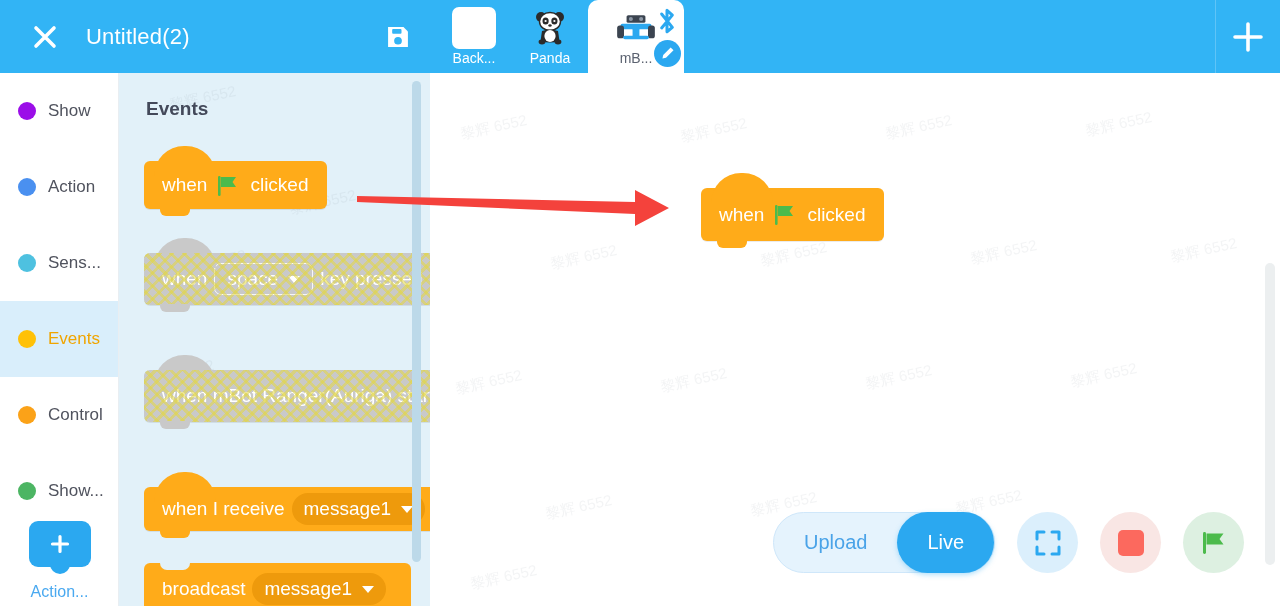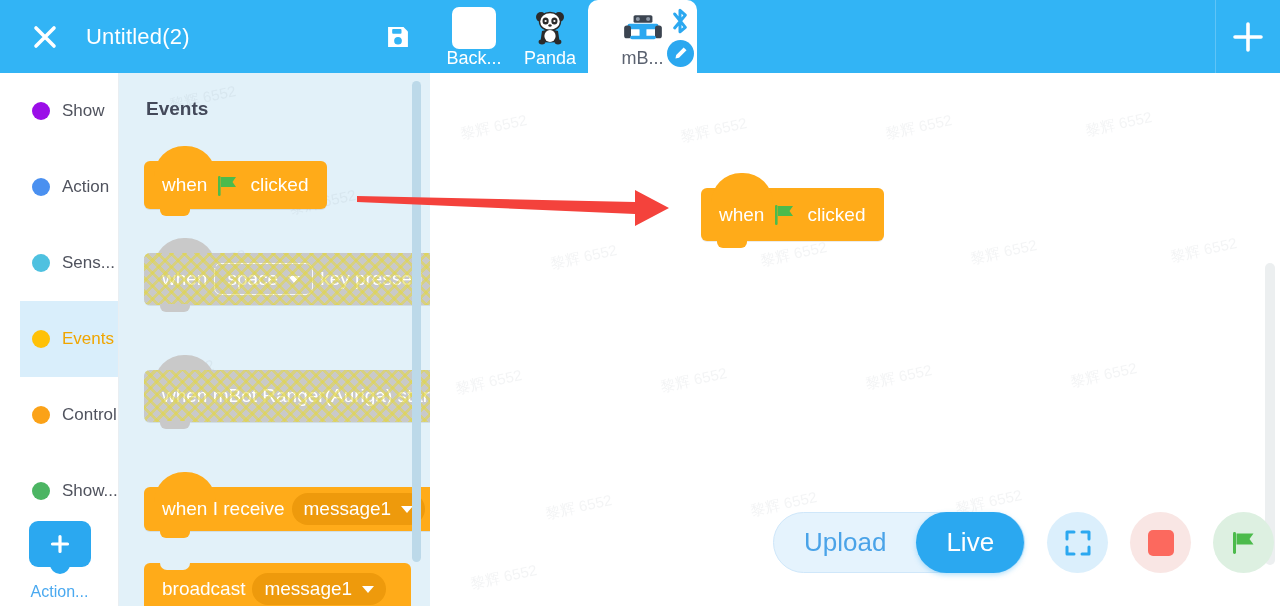--- a/index.html
+++ b/index.html
@@ -30,23 +30,23 @@
     display: flex; align-items: center; justify-content: center; cursor: pointer;
   }
 
   
   .tabs { position: absolute; left: 436px; top: 0; height: 73px; display: flex; align-items: flex-start; }
   .tab {
     position: relative; width: 76px; height: 73px;
     display: flex; flex-direction: column; align-items: center; justify-content: flex-start;
     padding-top: 7px; cursor: pointer;
   }
-  .tab.active { background: #ffffff; border-radius: 10px 10px 0 0; width: 109px; }
+  .tab.active { background: #ffffff; border-radius: 10px 10px 0 0; width: 96px; }
   .tab-thumb { width: 48px; height: 42px; display: flex; align-items: center; justify-content: center; }
-  .tab-label { font-size: 18px; color: #ffffff; margin-top: 2px; line-height: 14px; }
+  .tab-label { font-size: 14px; color: #ffffff; margin-top: 2px; line-height: 14px; }
   .tab.active .tab-label { color: #5b6270; }
   .tab-blank {
     width: 44px; height: 42px; background: #ffffff; border-radius: 7px;
   }
   .bt-icon { position: absolute; right: 4px; top: 6px; }
   .edit-icon {
     position: absolute; right: 3px; top: 40px; width: 27px; height: 27px;
     border-radius: 50%; background: #2ba8f0; display: flex; align-items: center; justify-content: center;
     cursor: pointer;
   }
@@ -59,21 +59,21 @@
     background: rgba(255,255,255,0.22);
   }
 
   
   .sidebar {
     position: absolute; left: 0; top: 73px; width: 119px; height: 533px;
     background: #ffffff; border-right: 1px solid #e9eef2;
   }
   .cat {
     position: relative; display: flex; align-items: center; height: 76px;
-    padding-left: 12px; cursor: pointer; margin-left: 20px;
+    padding-left: 18px; cursor: pointer;
   }
   .cat.selected { background: #d9eefb; }
   .cat-dot { width: 18px; height: 18px; border-radius: 50%; flex: 0 0 18px; }
   .cat-label { margin-left: 12px; font-size: 17px; color: #50535e; white-space: nowrap; }
   .cat.selected .cat-label { color: #f0a500; }
   .ext {
     position: absolute; left: 0; top: 448px; width: 119px;
     display: flex; flex-direction: column; align-items: center; cursor: pointer;
   }
   .ext-card {
@@ -173,21 +173,21 @@
   .arrow { position: absolute; left: 355px; top: 180px; pointer-events: none; }
 
   
   .controls { position: absolute; left: 773px; top: 512px; display: flex; align-items: center; }
   .toggle {
     display: flex; align-items: center; height: 61px; border-radius: 31px;
     background: #e5f3fd; border: 1.5px solid #cfe7fa; overflow: visible;
   }
   .toggle-opt {
     display: flex; align-items: center; justify-content: center;
-    height: 61px; padding: 0 30px; font-size: 26px; color: #4aa3e8; cursor: pointer;
+    height: 61px; padding: 0 30px; font-size: 20px; color: #4aa3e8; cursor: pointer;
     border-radius: 31px;
   }
   .toggle-opt.on { background: #2ba8f0; color: #ffffff; box-shadow: 0 2px 5px rgba(43,168,240,.35); }
   .cbtn {
     width: 61px; height: 61px; border-radius: 50%;
     display: flex; align-items: center; justify-content: center; margin-left: 22px; cursor: pointer;
   }
   .cbtn.fs { background: #dbeffc; }
   .cbtn.stop { background: #f9e6e4; }
   .cbtn.go { background: #ddf0e1; }

